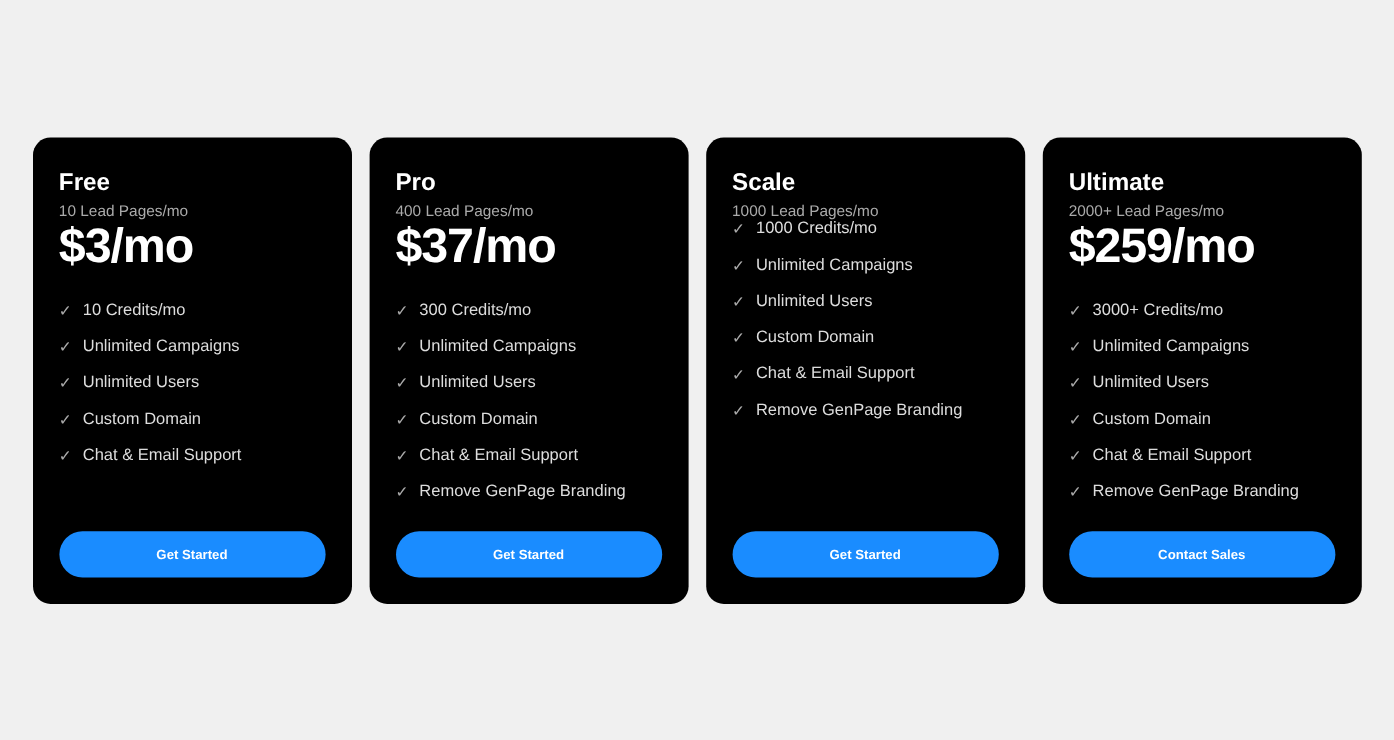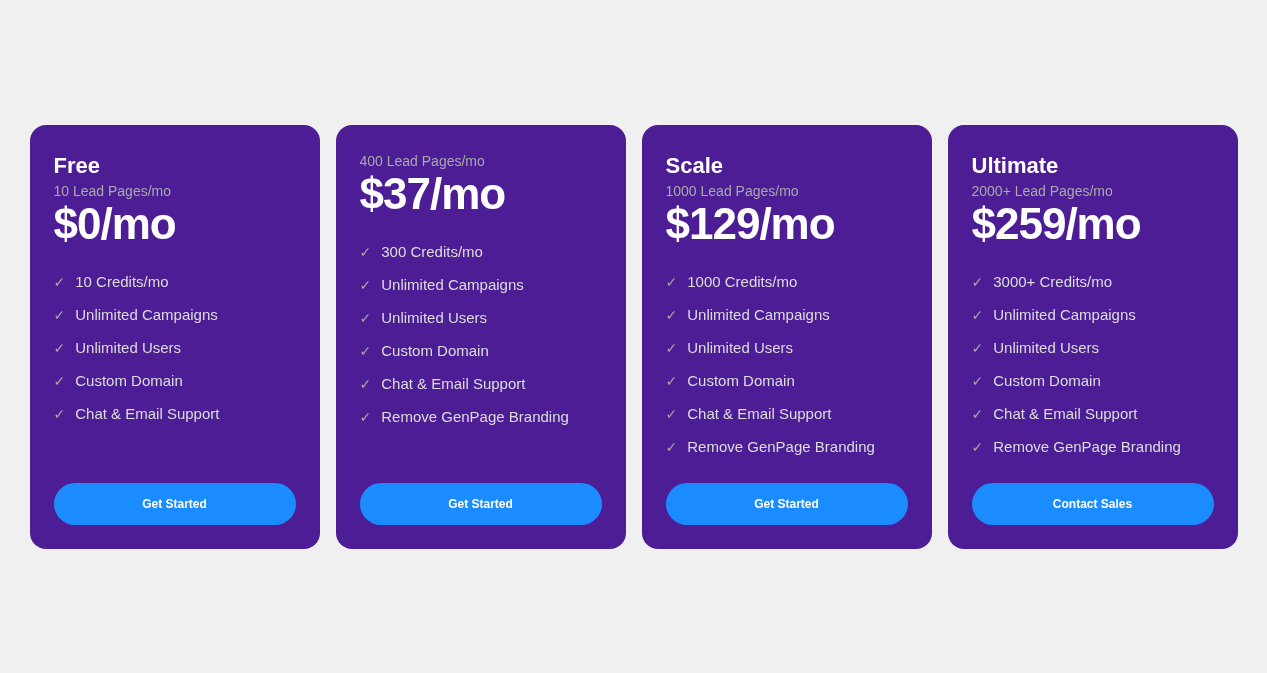--- a/index.html
+++ b/index.html
@@ -10,21 +10,21 @@
       align-items: center;
       min-height: 100vh;
       font-family: -apple-system, BlinkMacSystemFont, 'Segoe UI', sans-serif;
     }
     .pricing-container {
       display: flex;
       gap: 16px;
       padding: 30px;
     }
     .plan-card {
-      background: #4c1d95;
+      background: #000000;
       border-radius: 16px;
       padding: 28px 24px 24px 24px;
       width: 290px;
       display: flex;
       flex-direction: column;
       color: #ffffff;
     }
     .plan-name {
       font-size: 22px;
       font-weight: 600;
@@ -74,21 +74,21 @@
       text-align: center;
     }
   </style>
 </head>
 <body>
 
 <div class="pricing-container">
     <div class="plan-card">
       <div class="plan-name">Free</div>
       <div class="plan-subtitle">10 Lead Pages/mo</div>
-      <div class="plan-price">$0/mo</div>
+      <div class="plan-price">$3/mo</div>
       <ul class="features-list">
         <li class="feature-item">
           <span class="check-icon">✓</span>
           <span>10 Credits/mo</span>
         </li>
         <li class="feature-item">
           <span class="check-icon">✓</span>
           <span>Unlimited Campaigns</span>
         </li>
         <li class="feature-item">
@@ -100,20 +100,21 @@
           <span>Custom Domain</span>
         </li>
         <li class="feature-item">
           <span class="check-icon">✓</span>
           <span>Chat &amp; Email Support</span>
         </li>
       </ul>
       <button class="cta-button">Get Started</button>
     </div>
     <div class="plan-card">
+      <div class="plan-name">Pro</div>
       <div class="plan-subtitle">400 Lead Pages/mo</div>
       <div class="plan-price">$37/mo</div>
       <ul class="features-list">
         <li class="feature-item">
           <span class="check-icon">✓</span>
           <span>300 Credits/mo</span>
         </li>
         <li class="feature-item">
           <span class="check-icon">✓</span>
           <span>Unlimited Campaigns</span>
@@ -133,21 +134,20 @@
         <li class="feature-item">
           <span class="check-icon">✓</span>
           <span>Remove GenPage Branding</span>
         </li>
       </ul>
       <button class="cta-button">Get Started</button>
     </div>
     <div class="plan-card">
       <div class="plan-name">Scale</div>
       <div class="plan-subtitle">1000 Lead Pages/mo</div>
-      <div class="plan-price">$129/mo</div>
       <ul class="features-list">
         <li class="feature-item">
           <span class="check-icon">✓</span>
           <span>1000 Credits/mo</span>
         </li>
         <li class="feature-item">
           <span class="check-icon">✓</span>
           <span>Unlimited Campaigns</span>
         </li>
         <li class="feature-item">

